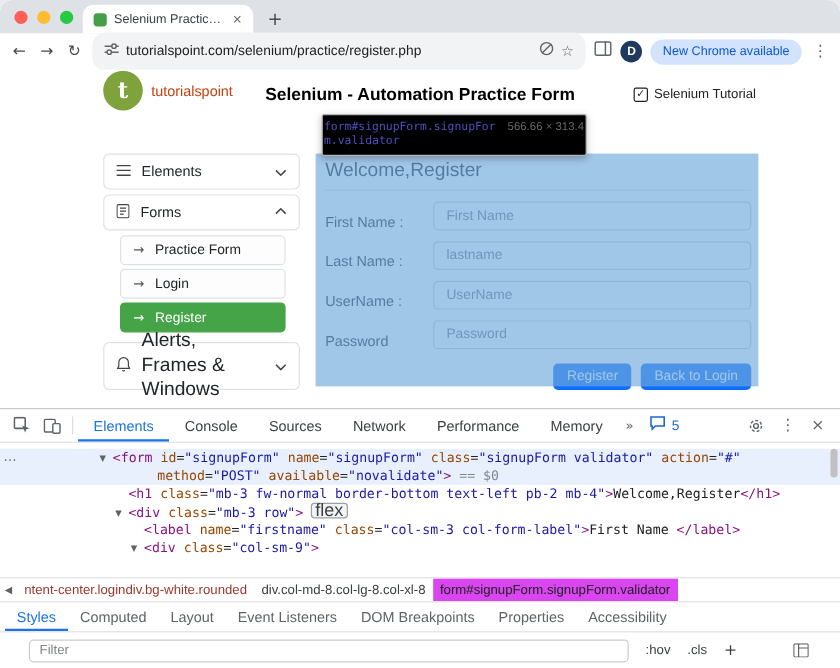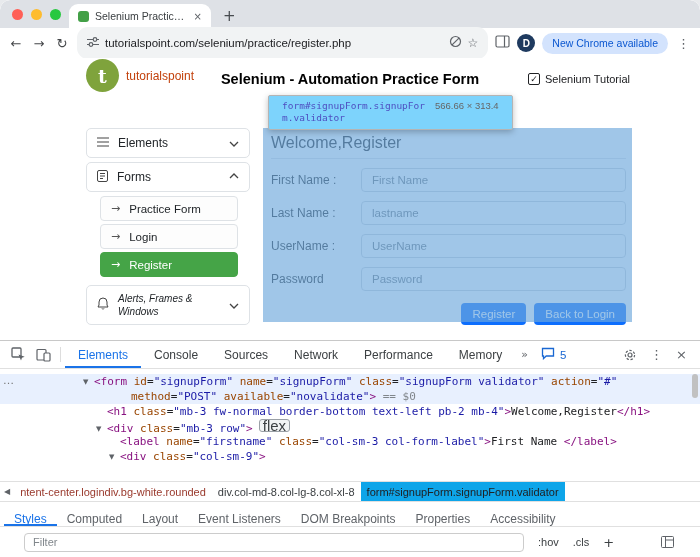--- a/index.html
+++ b/index.html
@@ -47,49 +47,49 @@
     display:flex; align-items:center; justify-content:center; font-size:19px; font-weight:bold;
     font-family:"DejaVu Serif", serif; }
   .logo-text { font-size:12px; font-weight:normal; color:#c2410c; }
   .page-title { position:absolute; left:0; right:0; top:13px; text-align:center;
     font-size:14.5px; font-weight:bold; color:#000; }
   .tutorial-link { position:absolute; right:70px; top:15px; display:flex; align-items:center;
     gap:5px; font-size:11px; color:#202124; }
   .check-icon { width:12px; height:12px; border:1px solid #202124; border-radius:2px;
     font-size:9px; line-height:10px; text-align:center; color:#202124; }
 
-  .tooltip { position:absolute; left:268px; top:37px; background:#7dd3fc; border:1px solid #b4b4b4;
-    box-shadow:0 2px 6px rgba(0,0,0,.25); padding:4px 13px; display:flex; gap:10px;
+  .tooltip { position:absolute; left:268px; top:37px; background:#000000; border:1px solid #b4b4b4;
+    box-shadow:0 2px 6px rgba(0,0,0,.25); padding:4px 1px; display:flex; gap:10px;
     align-items:flex-start; z-index:30; border-radius:2px; }
   .tooltip-selector { font-size:9.5px; color:#4e4ec0; line-height:1.3;
     font-family:"DejaVu Sans Mono", monospace; }
   .tooltip-size { font-size:9.5px; color:#666; white-space:nowrap; }
 
   .sidebar { position:absolute; left:86px; top:70px; width:164px; }
   .card { border:1px solid #dee2e6; border-radius:5px; background:#fff; display:flex;
     align-items:center; gap:9px; padding:0 10px; height:30px; margin-bottom:4px;
     font-size:12px; color:#212529; }
   .card.tall { height:40px; }
-  .two-line { font-size:10px; line-height:1.3; width:100px;font-style:italic; }
+  .two-line { font-size:16px; line-height:1.3; width:100px; }
   .chev { margin-left:auto; flex-shrink:0; }
   .chev.up { transform:rotate(180deg); }
   .side-items { margin:4px 12px 8px 14px; }
   .side-item { border:1px solid #dee2e6; border-radius:4px; background:#fdfdfd; display:flex;
     gap:9px; align-items:center; padding:5px 10px; margin-bottom:3px; font-size:11.5px;
     color:#212529; }
   .side-item .ar { color:#555; font-size:11px; }
   .side-item.active { background:#45a447; border-color:#45a447; color:#fff; }
   .side-item.active .ar { color:#fff; }
 
   .form-region { position:absolute; left:263px; top:70px; width:369px; height:194px;
     background:#fff; padding:4px 6px 0 8px; }
   .hl-overlay { position:absolute; inset:0; background:rgba(111,168,220,0.66); z-index:5; }
   .form-heading { font-size:16px; font-weight:400; color:#212529; padding:2px 0 6px 0;
     border-bottom:1px solid #dee2e6; margin-bottom:9px; }
-  .f-row { display:flex; align-items:center; margin-bottom:9px; }
+  .f-row { display:flex; align-items:flex-end; margin-bottom:9px; }
   .f-label { width:90px; font-size:12px; color:#212529; flex-shrink:0; }
   .f-input { flex:1; height:24px; border:1px solid #ced4da; border-radius:4px; padding:0 10px;
     font-size:11.5px; color:#212529; background:#fff; font-family:inherit; min-width:0; }
   .f-input::placeholder { color:#6c757d; }
   .f-buttons { display:flex; justify-content:flex-end; gap:8px; margin-top:12px; }
   .btn-primary { background:#0d6efd; color:#fff; border:none; border-radius:4px;
     font-size:11.5px; padding:5px 11px; font-family:inherit; }
 
   
   .devtools { height:217px; border-top:1px solid #c8c8c8; display:flex; flex-direction:column;
@@ -123,24 +123,24 @@
     margin-left:6px; font-family:Liberation Sans, sans-serif; vertical-align:1px; }
   .tree-scrollbar { position:absolute; right:2px; top:5px; width:6px; height:24px;
     background:#c1c1c1; border-radius:3px; }
 
   .dt-crumbs { height:20px; border-top:1px solid #e0e0e0; display:flex; align-items:stretch;
     font-size:11px; flex-shrink:0; overflow:hidden; }
   .crumb-back { color:#5f6368; font-size:8px; display:flex; align-items:center; padding:0 4px; }
   .crumb { padding:0 6px; white-space:nowrap; display:flex; align-items:center; }
   .crumb.c1 { color:#99392c; }
   .crumb.c2 { color:#3c4043; }
-  .crumb.selc { background:#0ea5e9; color:#202124; }
+  .crumb.selc { background:#d946ef; color:#202124; }
 
   .dt-styles-tabs { height:25px; border-top:1px solid #e0e0e0; display:flex; padding-left:4px;
-    flex-shrink:0;align-items:flex-end; }
+    flex-shrink:0; }
   .st-tab { display:flex; align-items:center; padding:0 10px; font-size:12px; color:#5f6368; }
   .st-tab.active { color:#1a73e8; box-shadow:inset 0 -2px 0 #1a73e8; }
 
   .dt-filter { height:31px; border-top:1px solid #e0e0e0; display:flex; align-items:center;
     padding:0 24px; gap:14px; flex-shrink:0; }
   .filter-input { width:500px; height:19px; border:1px solid #ccc; border-radius:4px;
     padding:0 8px; font-size:11px; color:#333; font-family:inherit; }
   .filter-input::placeholder { color:#80868b; }
   .pseudo-btn { font-size:11px; color:#3c4043; }
   .plus-btn { font-size:13px; color:#3c4043; }

